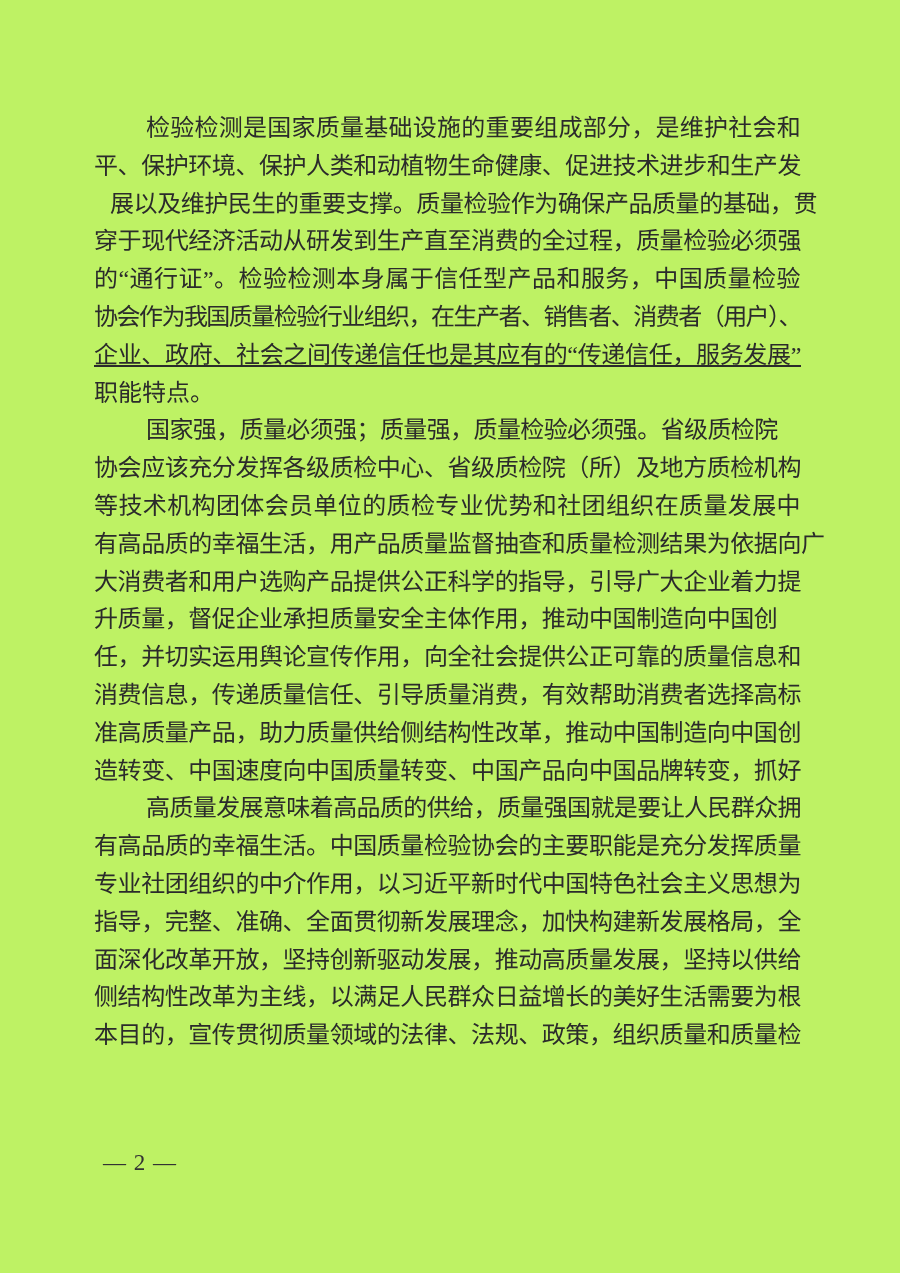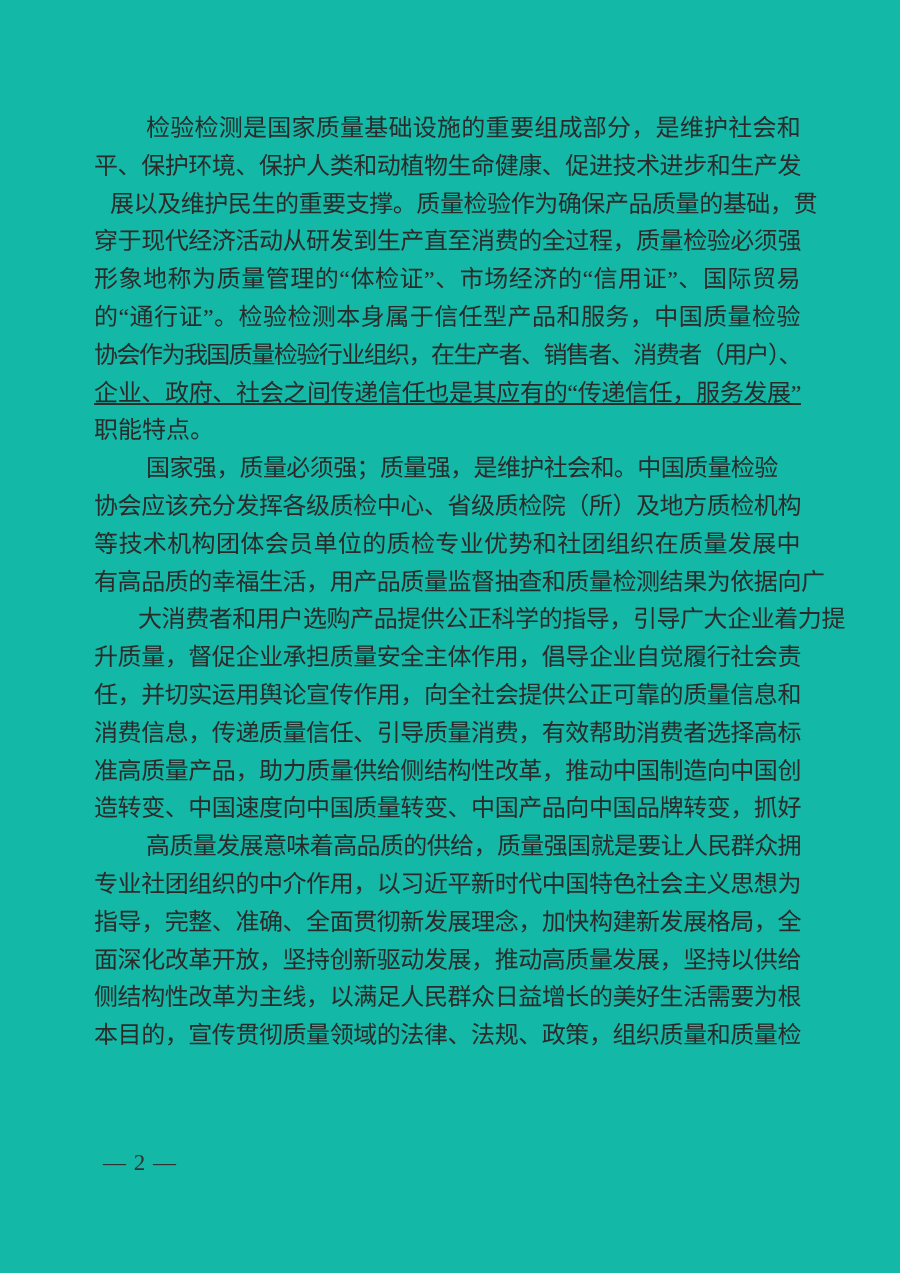--- a/index.html
+++ b/index.html
@@ -4,21 +4,21 @@
 <style>
   html, body {
     margin: 0;
     padding: 0;
     background: #ffffff;
   }
   .page {
     position: relative;
     width: 900px;
     height: 1273px;
-    background: #14b8a6;
+    background: #bef264;
     overflow: hidden;
     font-family: "Liberation Serif", serif;
   }
   .text-block {
     position: absolute;
     left: 94px;
     top: 110px;
     width: 707px;
     font-size: 24px;
     color: #2b2b2b;
@@ -46,42 +46,42 @@
 <body>
 
 <div class="page">
   <div class="text-block">
 
     <div class="paragraph">
       <div class="line indent"><span style="letter-spacing: 0.259px;">检验检测是国家质量基础设施的重要组成部分，是维护社会和</span></div>
       <div class="line"><span style="letter-spacing: -0.433px;">平、保护环境、保护人类和动植物生命健康、促进技术进步和生产发</span></div>
       <div class="line"><span style="letter-spacing: -0.433px; margin-left: 16px;">展以及维护民生的重要支撑。质量检验作为确保产品质量的基础，贯</span></div>
       <div class="line"><span style="letter-spacing: -0.433px;">穿于现代经济活动从研发到生产直至消费的全过程，质量检验必须强</span></div>
-      <div class="line"><span style="letter-spacing: 0.529px;">形象地称为质量管理的“体检证”、市场经济的“信用证”、国际贸易</span></div>
       <div class="line"><span style="letter-spacing: 0.456px;">的“通行证”。检验检测本身属于信任型产品和服务，中国质量检验</span></div>
       <div class="line"><span style="letter-spacing: -1.531px;">协会作为我国质量检验行业组织，在生产者、销售者、消费者（用户）、</span></div>
       <div class="line"><span style="letter-spacing: -0.333px; text-decoration: underline;">企业、政府、社会之间传递信任也是其应有的“传递信任，服务发展”</span></div>
       <div class="line para-end"><span>职能特点。</span></div>
     </div>
 
     <div class="paragraph">
-      <div class="line indent"><span style="letter-spacing: -0.607px;">国家强，质量必须强；质量强，是维护社会和。中国质量检验</span></div>
+      <div class="line indent"><span style="letter-spacing: -0.607px;">国家强，质量必须强；质量强，质量检验必须强。省级质检院</span></div>
       <div class="line"><span style="letter-spacing: -0.433px;">协会应该充分发挥各级质检中心、省级质检院（所）及地方质检机构</span></div>
       <div class="line"><span style="letter-spacing: 0.379px;">等技术机构团体会员单位的质检专业优势和社团组织在质量发展中</span></div>
       <div class="line"><span style="letter-spacing: -0.433px;">有高品质的幸福生活，用产品质量监督抽查和质量检测结果为依据向广</span></div>
-      <div class="line"><span style="letter-spacing: -0.433px; margin-left: 44px;">大消费者和用户选购产品提供公正科学的指导，引导广大企业着力提</span></div>
-      <div class="line"><span style="letter-spacing: -0.433px;">升质量，督促企业承担质量安全主体作用，倡导企业自觉履行社会责</span></div>
+      <div class="line"><span style="letter-spacing: -0.433px;">大消费者和用户选购产品提供公正科学的指导，引导广大企业着力提</span></div>
+      <div class="line"><span style="letter-spacing: -0.433px;">升质量，督促企业承担质量安全主体作用，推动中国制造向中国创</span></div>
       <div class="line"><span style="letter-spacing: -0.433px;">任，并切实运用舆论宣传作用，向全社会提供公正可靠的质量信息和</span></div>
       <div class="line"><span style="letter-spacing: -0.433px;">消费信息，传递质量信任、引导质量消费，有效帮助消费者选择高标</span></div>
       <div class="line"><span style="letter-spacing: -0.433px;">准高质量产品，助力质量供给侧结构性改革，推动中国制造向中国创</span></div>
       <div class="line"><span style="letter-spacing: -0.433px;">造转变、中国速度向中国质量转变、中国产品向中国品牌转变，抓好</span></div>
     </div>
 
     <div class="paragraph">
       <div class="line indent"><span style="letter-spacing: -0.607px;">高质量发展意味着高品质的供给，质量强国就是要让人民群众拥</span></div>
+      <div class="line"><span style="letter-spacing: -0.433px;">有高品质的幸福生活。中国质量检验协会的主要职能是充分发挥质量</span></div>
       <div class="line"><span style="letter-spacing: -0.433px;">专业社团组织的中介作用，以习近平新时代中国特色社会主义思想为</span></div>
       <div class="line"><span style="letter-spacing: -0.433px;">指导，完整、准确、全面贯彻新发展理念，加快构建新发展格局，全</span></div>
       <div class="line"><span style="letter-spacing: -0.433px;">面深化改革开放，坚持创新驱动发展，推动高质量发展，坚持以供给</span></div>
       <div class="line"><span style="letter-spacing: -0.433px; margin-top: 20px;">侧结构性改革为主线，以满足人民群众日益增长的美好生活需要为根</span></div>
       <div class="line"><span style="letter-spacing: -0.433px;">本目的，宣传贯彻质量领域的法律、法规、政策，组织质量和质量检</span></div>
     </div>
 
   </div>
 
   <div class="page-number">— 2 —</div>

